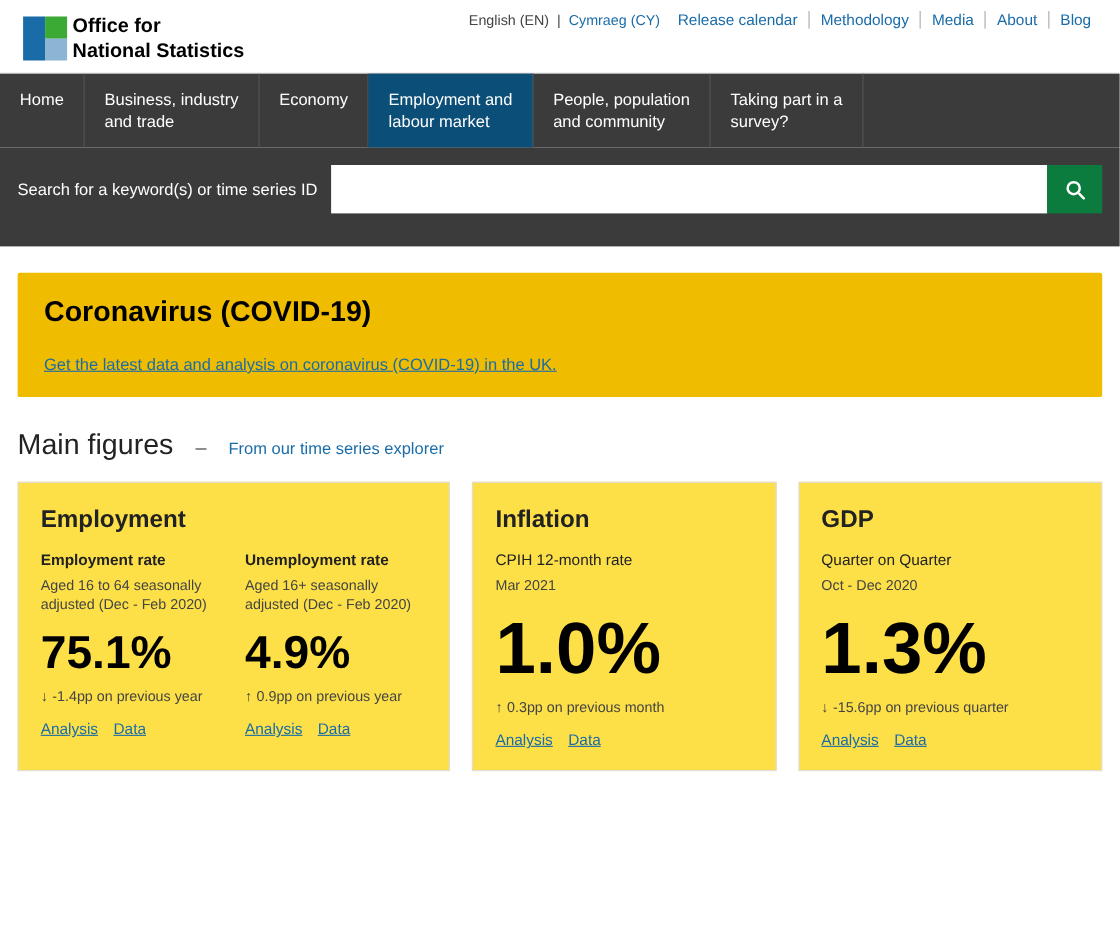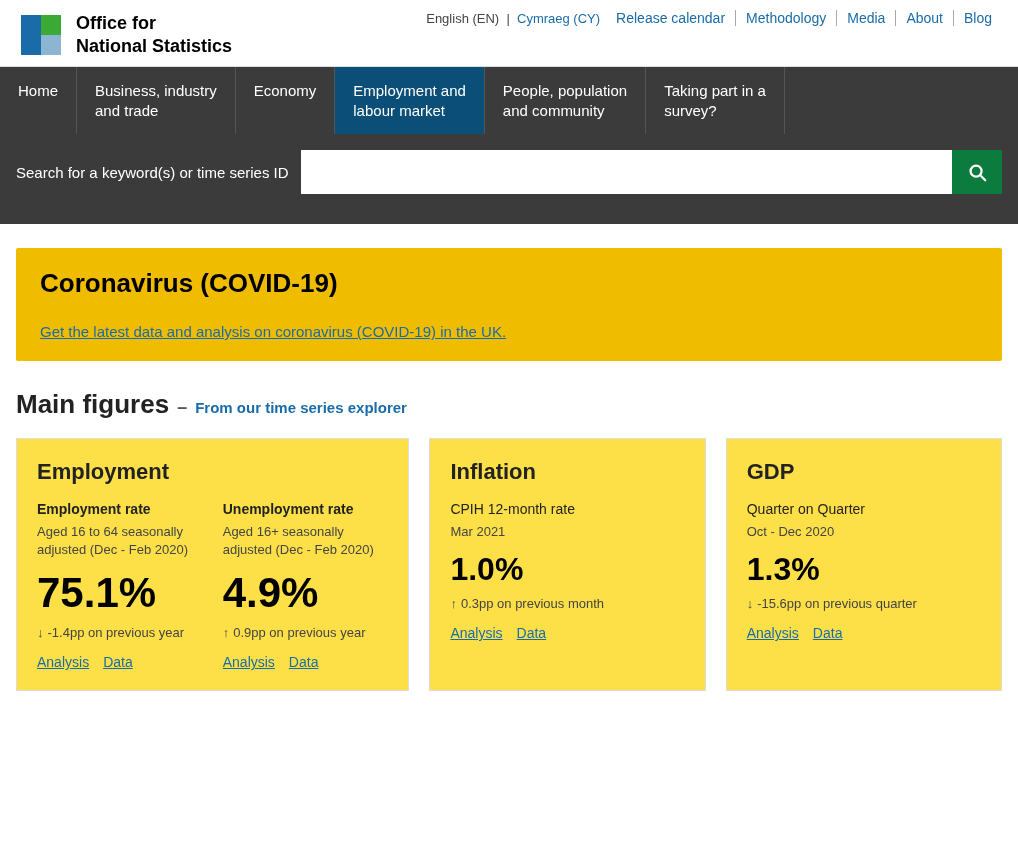--- a/index.html
+++ b/index.html
@@ -10,21 +10,20 @@
       display: flex;
       justify-content: space-between;
       align-items: flex-start;
       padding: 10px 16px 6px 16px;
       background: #fff;
       border-bottom: 1px solid #ddd;
     }
     .logo-area {
       display: flex;
       align-items: center;
-      gap: 10px;
     }
     .logo-icon {
       width: 50px;
       height: 50px;
       flex-shrink: 0;
     }
     .logo-text {
       font-size: 18px;
       font-weight: bold;
       color: #000;
@@ -123,25 +122,25 @@
     .covid-banner a {
       color: #1a6ca8;
       font-size: 15px;
       text-decoration: underline;
     }
 
     
     .main-figures-header {
       margin: 28px 16px 18px 16px;
       font-size: 26px;
-      font-weight: bold;
+      font-weight: normal;
       color: #222;
       display: flex;
       align-items: baseline;
-      gap: 8px;
+      gap: 20px;
     }
     .main-figures-header a {
       font-size: 15px;
       color: #1a6ca8;
       text-decoration: none;
     }
     .dash { font-size: 18px; color: #555; }
 
     
     .cards-row {
@@ -200,21 +199,21 @@
       gap: 14px;
     }
     .card-links a {
       color: #1a6ca8;
       text-decoration: underline;
       font-size: 14px;
     }
 
     
     .card-single .stat-label { font-weight: normal; font-size: 14px; }
-    .card-single .stat-value { font-size: 32px; }
+    .card-single .stat-value { font-size: 66px; }
   </style>
 </head>
 <body>
 
 <header class="header">
   <div class="logo-area">
     <svg class="logo-icon" viewBox="0 0 50 50" xmlns="http://www.w3.org/2000/svg">
       <rect width="50" height="50" fill="#fff"></rect>
       <polygon points="5,5 25,5 25,45 5,45" fill="#1a6ca8"></polygon>
       <polygon points="25,5 45,5 45,25 25,25" fill="#3aaa35"></polygon>

